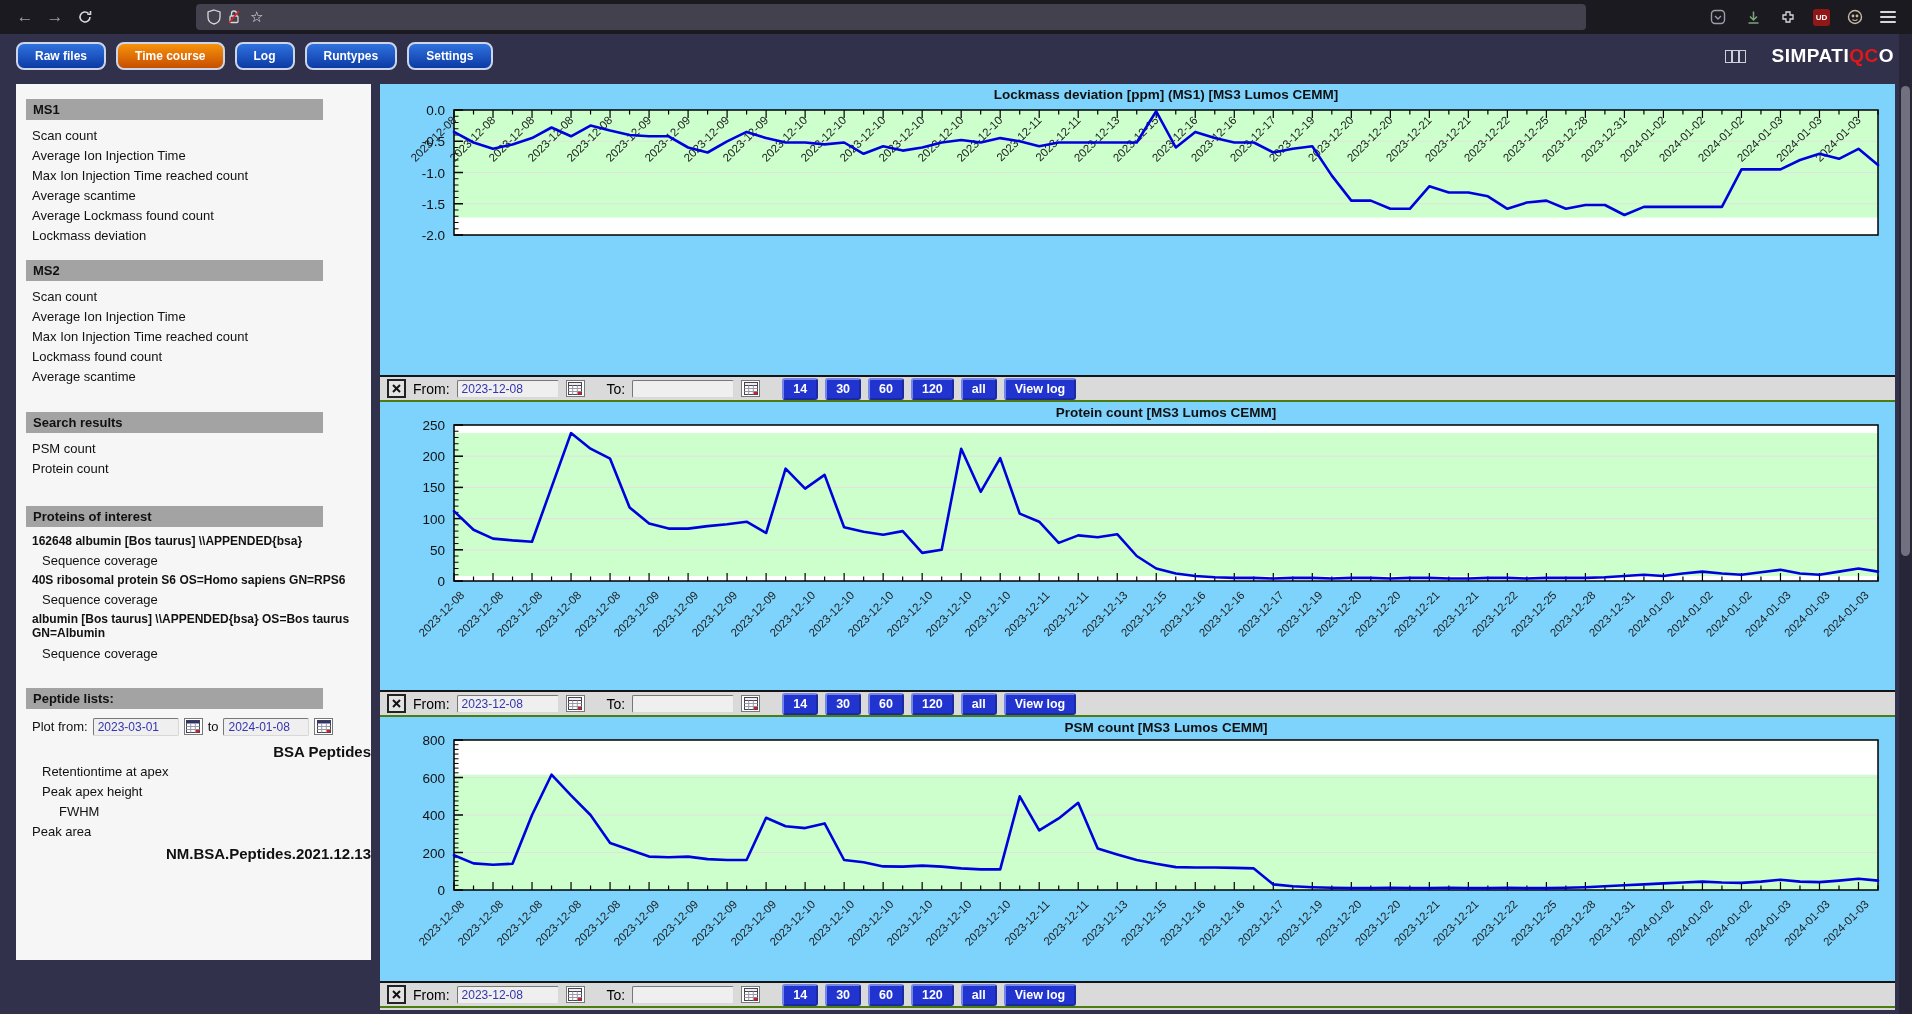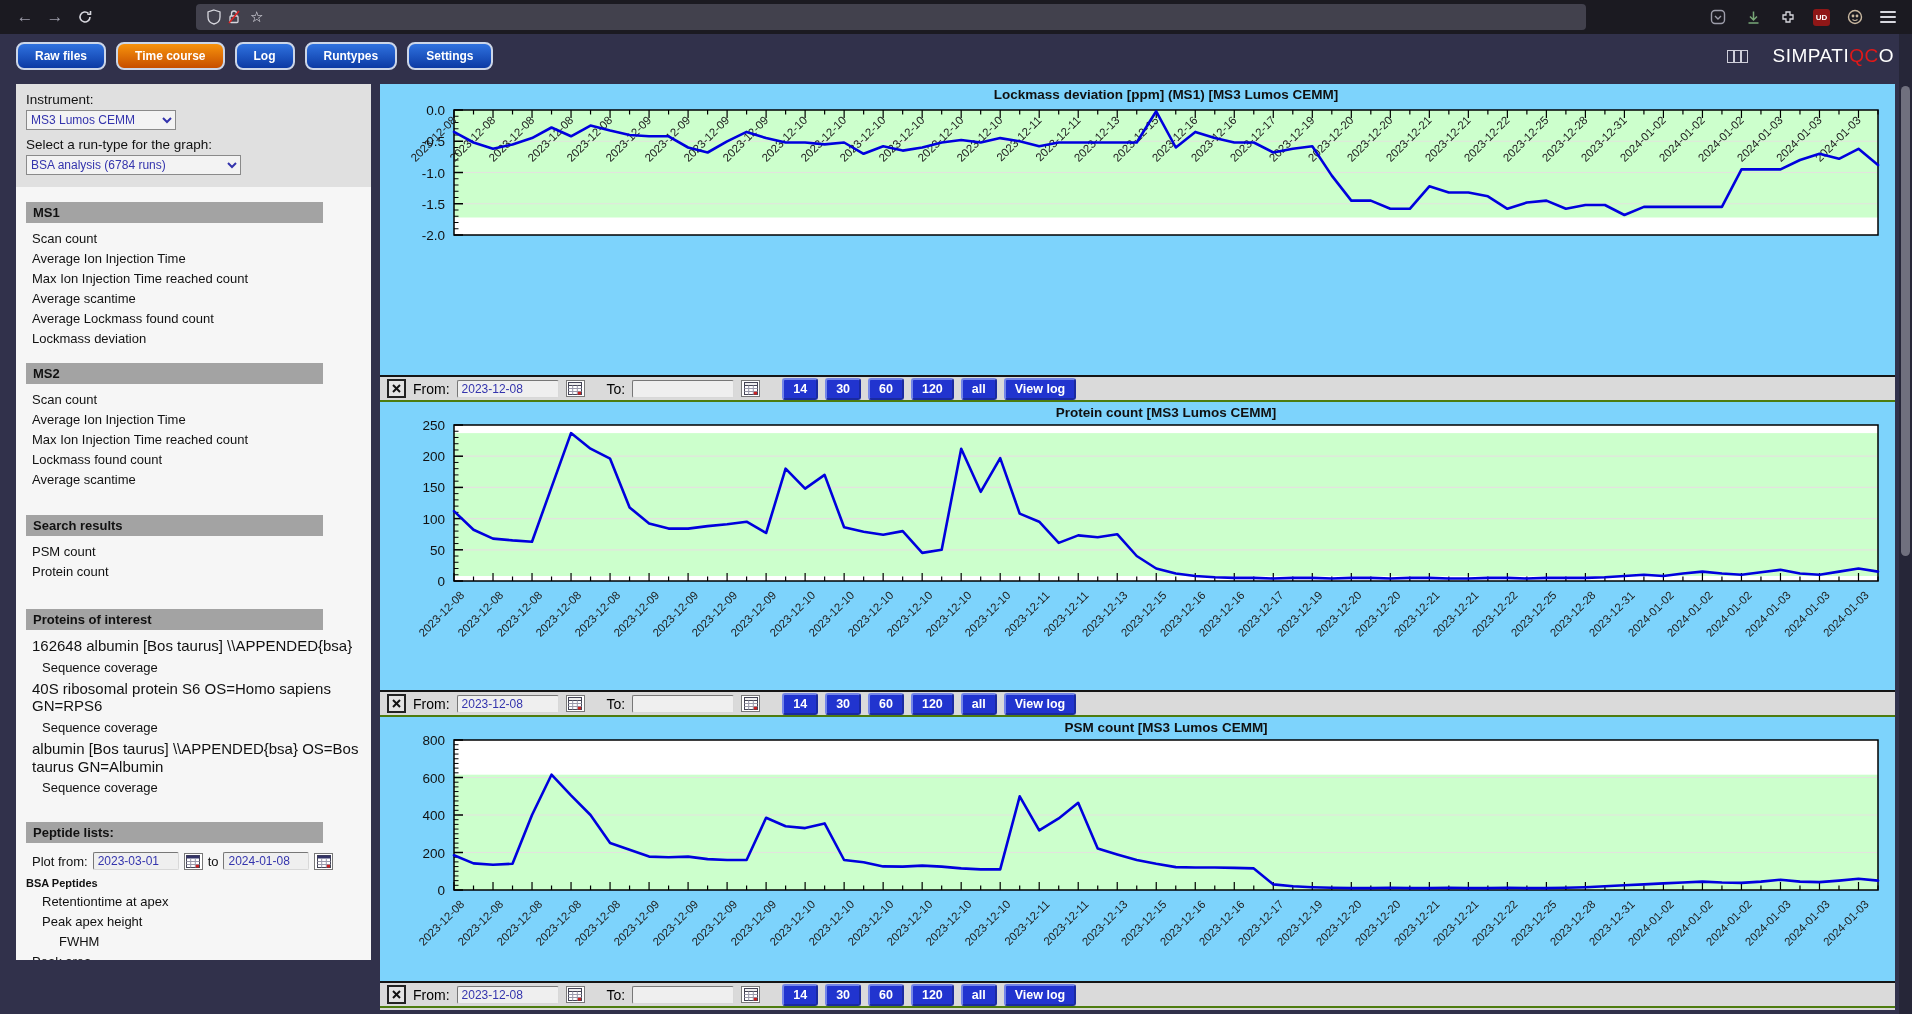--- a/index.html
+++ b/index.html
@@ -25,44 +25,44 @@
            font-size:8px; font-weight:bold; display:flex; align-items:center; justify-content:center;}
   .burger{ width:16px; height:12px; display:flex; flex-direction:column; justify-content:space-between;}
   .burger span{ height:2px; background:#d7d7de; border-radius:1px;}
   
   .navbar{ height:44px; display:flex; align-items:center; padding-left:16px; gap:10px; }
   .btn-nav{ background:linear-gradient(#2f72df,#0c3aa4); color:#fff; font-weight:bold; font-size:12px;
             padding:5px 17px; border-radius:8px; border:2px solid #ccd6e8; cursor:pointer;
             font-family:"Liberation Sans",sans-serif;}
   .btn-nav.active{ background:linear-gradient(#f7930c,#c74e00); }
   .brand{ margin-left:auto; margin-right:18px; display:flex; align-items:center; gap:24px;
-          color:#fff; font-weight:normal; font-size:19px; letter-spacing:.5px;}
+          color:#fff; font-weight:bold; font-size:19px; letter-spacing:.5px;}
   .brand .qc{ color:#e01818; }
   
   .sidebar{ position:absolute; left:16px; top:84px; width:355px; height:876px;
             background:#f6f6f6; overflow:hidden; font-size:13px; color:#111;}
   .main-panel{ position:absolute; left:380px; top:84px; width:1515px; height:926px; background:#d9d9d9;}
   
   .inst-box{ background:#e0e0e0; padding:8px 10px 10px 10px; }
   .inst-box label{ display:block; font-size:13.5px; margin-bottom:3px;}
   .sel{ color:#3434ad; background:#f3f3f3; border:1px solid #8a8a8a; font-size:12px; height:20px;
         font-family:"Liberation Sans",sans-serif; margin-bottom:7px;}
   .sec-head{ background:#a3a3a3; font-weight:bold; font-size:13px; padding:3px 7px;
              margin:15px 48px 5px 10px; }
   .side-item{ padding:2.5px 0 2.5px 16px; font-size:13px; cursor:pointer;}
-  .prot-name{ font-weight:normal; padding:2px 10px 2px 16px; font-size:15px; line-height:1.18;}
+  .prot-name{ font-weight:bold; padding:2px 10px 2px 16px; font-size:12px; line-height:1.18;}
   .seq{ padding:3px 0 3px 26px; font-size:13px; cursor:pointer;}
   .pep-dates{ display:flex; align-items:center; gap:5px; padding:4px 0 4px 16px; font-size:13px;}
   .date-input{ color:#3434ad; background:#efefef; font-size:12px; height:18px; width:102px;
                border:1px solid; border-color:#777 #d8d8d8 #d8d8d8 #777; padding:0 4px; border-radius:2px;
                font-family:"Liberation Sans",sans-serif;}
   .pep-dates .date-input{ width:86px; }
   .cal-btn{ width:19px; height:17px; background:#fff; border:1px solid #777; padding:0;
             display:inline-flex; align-items:center; justify-content:center; cursor:pointer; flex:none;}
-  .pep-list-name{ font-weight:bold; padding:3px 0 2px 10px; font-size:11px;}
+  .pep-list-name{ font-weight:bold; padding:3px 0 2px 10px; font-size:15px;text-align:right;}
   
   .chart-block{ background:#7dd3fc; }
   .chart-block svg{ display:block; }
   .controlbar{ height:27px; background:#dadada; border-top:2px solid #151515; border-bottom:2px solid #4d7c0f;
                display:flex; align-items:center; gap:7px; padding:0 7px; }
   .x-btn{ width:19px; height:19px; border:2px solid #222; background:#e3e3e3; display:flex;
           align-items:center; justify-content:center; padding:0; cursor:pointer; flex:none;}
   .ctl-lbl{ font-size:14px; color:#000; }
   .ctl-gap{ width:8px; }
   .range-btn{ background:#2134cf; border:2px solid #7486e8; border-bottom-color:#1a2aa0; border-right-color:#1a2aa0;
@@ -144,26 +144,20 @@
     <svg width="22" height="13" viewBox="0 0 22 13">
         <rect x="0.5" y="0.5" width="6" height="12" fill="none" stroke="#cfcfda"></rect>
         <rect x="7.5" y="0.5" width="6" height="12" fill="none" stroke="#cfcfda"></rect>
         <rect x="14.5" y="0.5" width="6" height="12" fill="none" stroke="#cfcfda"></rect>
       </svg>
     <span><span>SIMPATI</span><span class="qc">QC</span><span>O</span></span>
   </div>
 </div>
 
 <div class="sidebar">
-  <div class="inst-box">
-    <label>Instrument:</label>
-    <select class="sel" style="width:150px"><option>MS3 Lumos CEMM</option></select>
-    <label>Select a run-type for the graph:</label>
-    <select class="sel" style="width:215px; margin-bottom:2px;"><option>BSA analysis (6784 runs)</option></select>
-  </div>
 
   <div class="sec-head">MS1</div>
   <div class="side-item">Scan count</div>
   <div class="side-item">Average Ion Injection Time</div>
   <div class="side-item">Max Ion Injection Time reached count</div>
   <div class="side-item">Average scantime</div>
   <div class="side-item">Average Lockmass found count</div>
   <div class="side-item">Lockmass deviation</div>
 
   <div class="sec-head">MS2</div>

